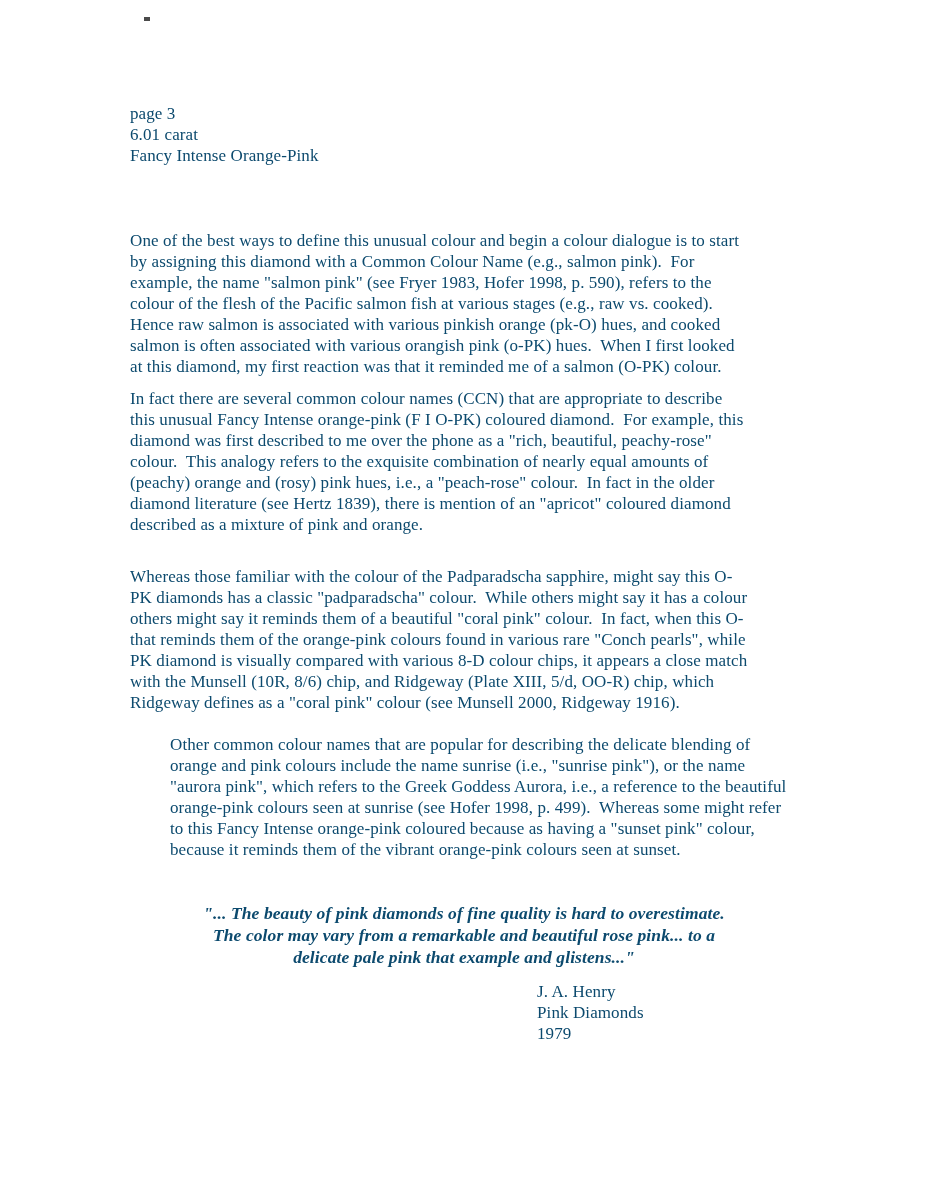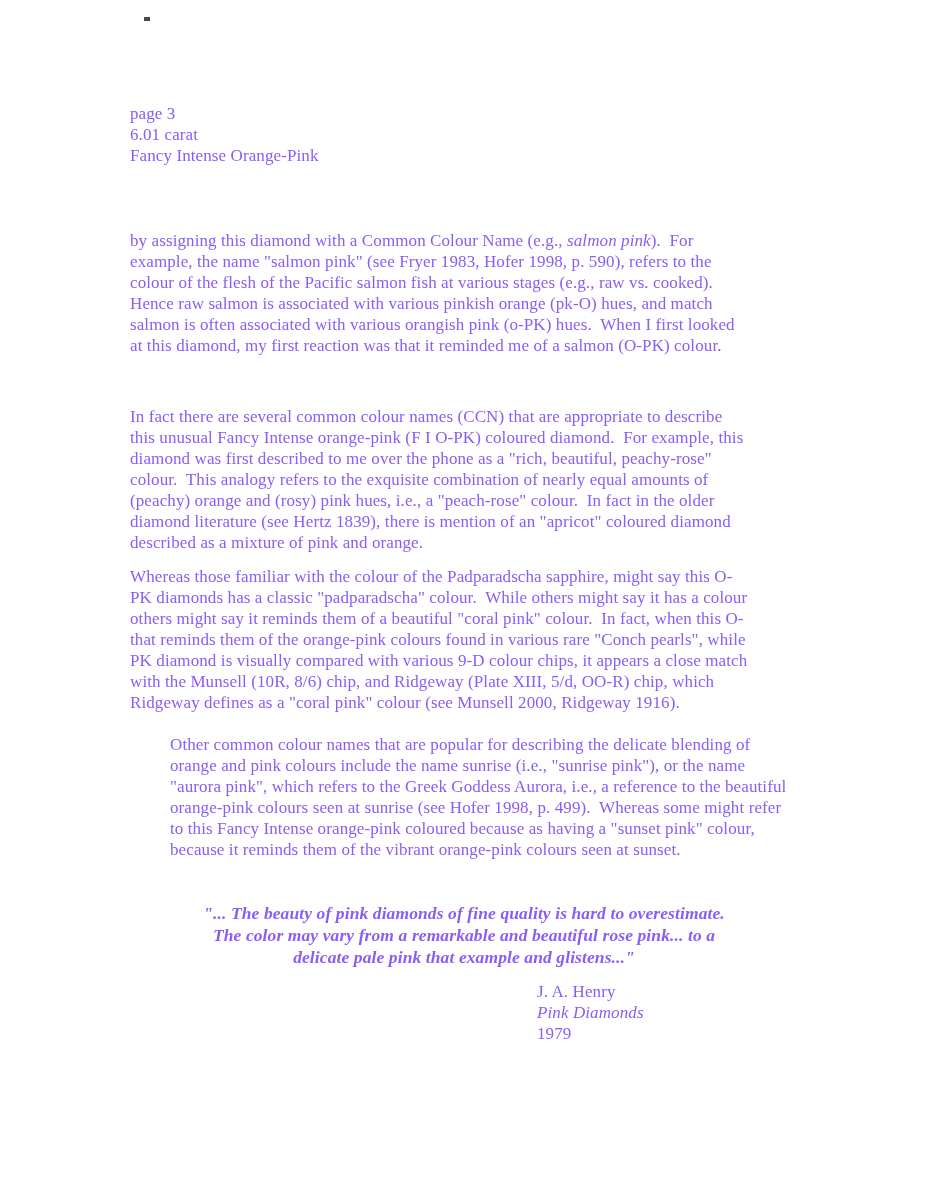--- a/index.html
+++ b/index.html
@@ -3,21 +3,21 @@
 <meta charset="utf-8">
 <style>
   html, body { margin: 0; padding: 0; background: #9a9a9a; }
   .page {
     position: relative;
     width: 928px;
     height: 1201px;
     background: #ffffff;
     overflow: hidden;
     font-family: "Liberation Serif", "DejaVu Serif", serif;
-    color: #8b5cf6;
+    color: #0c4a6e;
   }
   .speck {
     position: absolute;
     left: 144px;
     top: 17px;
     width: 6px;
     height: 4px;
     background: #4a4a4a;
     box-shadow: 4px -2px 0 -2px #7a7a7a;
   }
@@ -25,24 +25,24 @@
     position: absolute;
     left: 130px;
     width: 690px;
   }
   .ln {
     font-size: 17px;
     line-height: 21px;
     white-space: pre;
     letter-spacing: 0.1px;
   }
-  .em { font-style: italic; }
+  .em { }
   .header-block { top: 103px; }
   .p1 { top: 230px; }
-  .p2 { top: 406px; }
+  .p2 { top: 388px; }
   .p3 { top: 566px; }
   .p4 { top: 734px; margin-left: 40px; }
   .quote-block {
     position: absolute;
     left: 130px;
     width: 668px;
     top: 902px;
     text-align: center;
   }
   .quote-block .ln {
@@ -65,44 +65,45 @@
 
   <div class="speck"></div>
 
   <div class="textblock header-block">
     <div class="ln">page 3</div>
     <div class="ln">6.01 carat</div>
     <div class="ln">Fancy Intense Orange-Pink</div>
   </div>
 
   <div class="textblock p1">
+    <div class="ln">One of the best ways to define this unusual colour and begin a colour dialogue is to start</div>
     <div class="ln"><span>by assigning this diamond with a Common Colour Name (e.g., </span><span class="em">salmon pink</span><span>).  For</span></div>
     <div class="ln">example, the name "salmon pink" (see Fryer 1983, Hofer 1998, p. 590), refers to the</div>
     <div class="ln">colour of the flesh of the Pacific salmon fish at various stages (e.g., raw vs. cooked).</div>
-    <div class="ln">Hence raw salmon is associated with various pinkish orange (pk-O) hues, and match</div>
+    <div class="ln">Hence raw salmon is associated with various pinkish orange (pk-O) hues, and cooked</div>
     <div class="ln">salmon is often associated with various orangish pink (o-PK) hues.  When I first looked</div>
     <div class="ln">at this diamond, my first reaction was that it reminded me of a salmon (O-PK) colour.</div>
   </div>
 
   <div class="textblock p2">
     <div class="ln">In fact there are several common colour names (CCN) that are appropriate to describe</div>
     <div class="ln">this unusual Fancy Intense orange-pink (F I O-PK) coloured diamond.  For example, this</div>
     <div class="ln">diamond was first described to me over the phone as a "rich, beautiful, peachy-rose"</div>
     <div class="ln">colour.  This analogy refers to the exquisite combination of nearly equal amounts of</div>
     <div class="ln">(peachy) orange and (rosy) pink hues, i.e., a "peach-rose" colour.  In fact in the older</div>
     <div class="ln">diamond literature (see Hertz 1839), there is mention of an "apricot" coloured diamond</div>
     <div class="ln">described as a mixture of pink and orange.</div>
   </div>
 
   <div class="textblock p3">
     <div class="ln">Whereas those familiar with the colour of the Padparadscha sapphire, might say this O-</div>
     <div class="ln">PK diamonds has a classic "padparadscha" colour.  While others might say it has a colour</div>
     <div class="ln">others might say it reminds them of a beautiful "coral pink" colour.  In fact, when this O-</div>
     <div class="ln">that reminds them of the orange-pink colours found in various rare "Conch pearls", while</div>
-    <div class="ln">PK diamond is visually compared with various 9-D colour chips, it appears a close match</div>
+    <div class="ln">PK diamond is visually compared with various 8-D colour chips, it appears a close match</div>
     <div class="ln">with the Munsell (10R, 8/6) chip, and Ridgeway (Plate XIII, 5/d, OO-R) chip, which</div>
     <div class="ln">Ridgeway defines as a "coral pink" colour (see Munsell 2000, Ridgeway 1916).</div>
   </div>
 
   <div class="textblock p4">
     <div class="ln">Other common colour names that are popular for describing the delicate blending of</div>
     <div class="ln">orange and pink colours include the name sunrise (i.e., "sunrise pink"), or the name</div>
     <div class="ln">"aurora pink", which refers to the Greek Goddess Aurora, i.e., a reference to the beautiful</div>
     <div class="ln">orange-pink colours seen at sunrise (see Hofer 1998, p. 499).  Whereas some might refer</div>
     <div class="ln">to this Fancy Intense orange-pink coloured because as having a "sunset pink" colour,</div>

